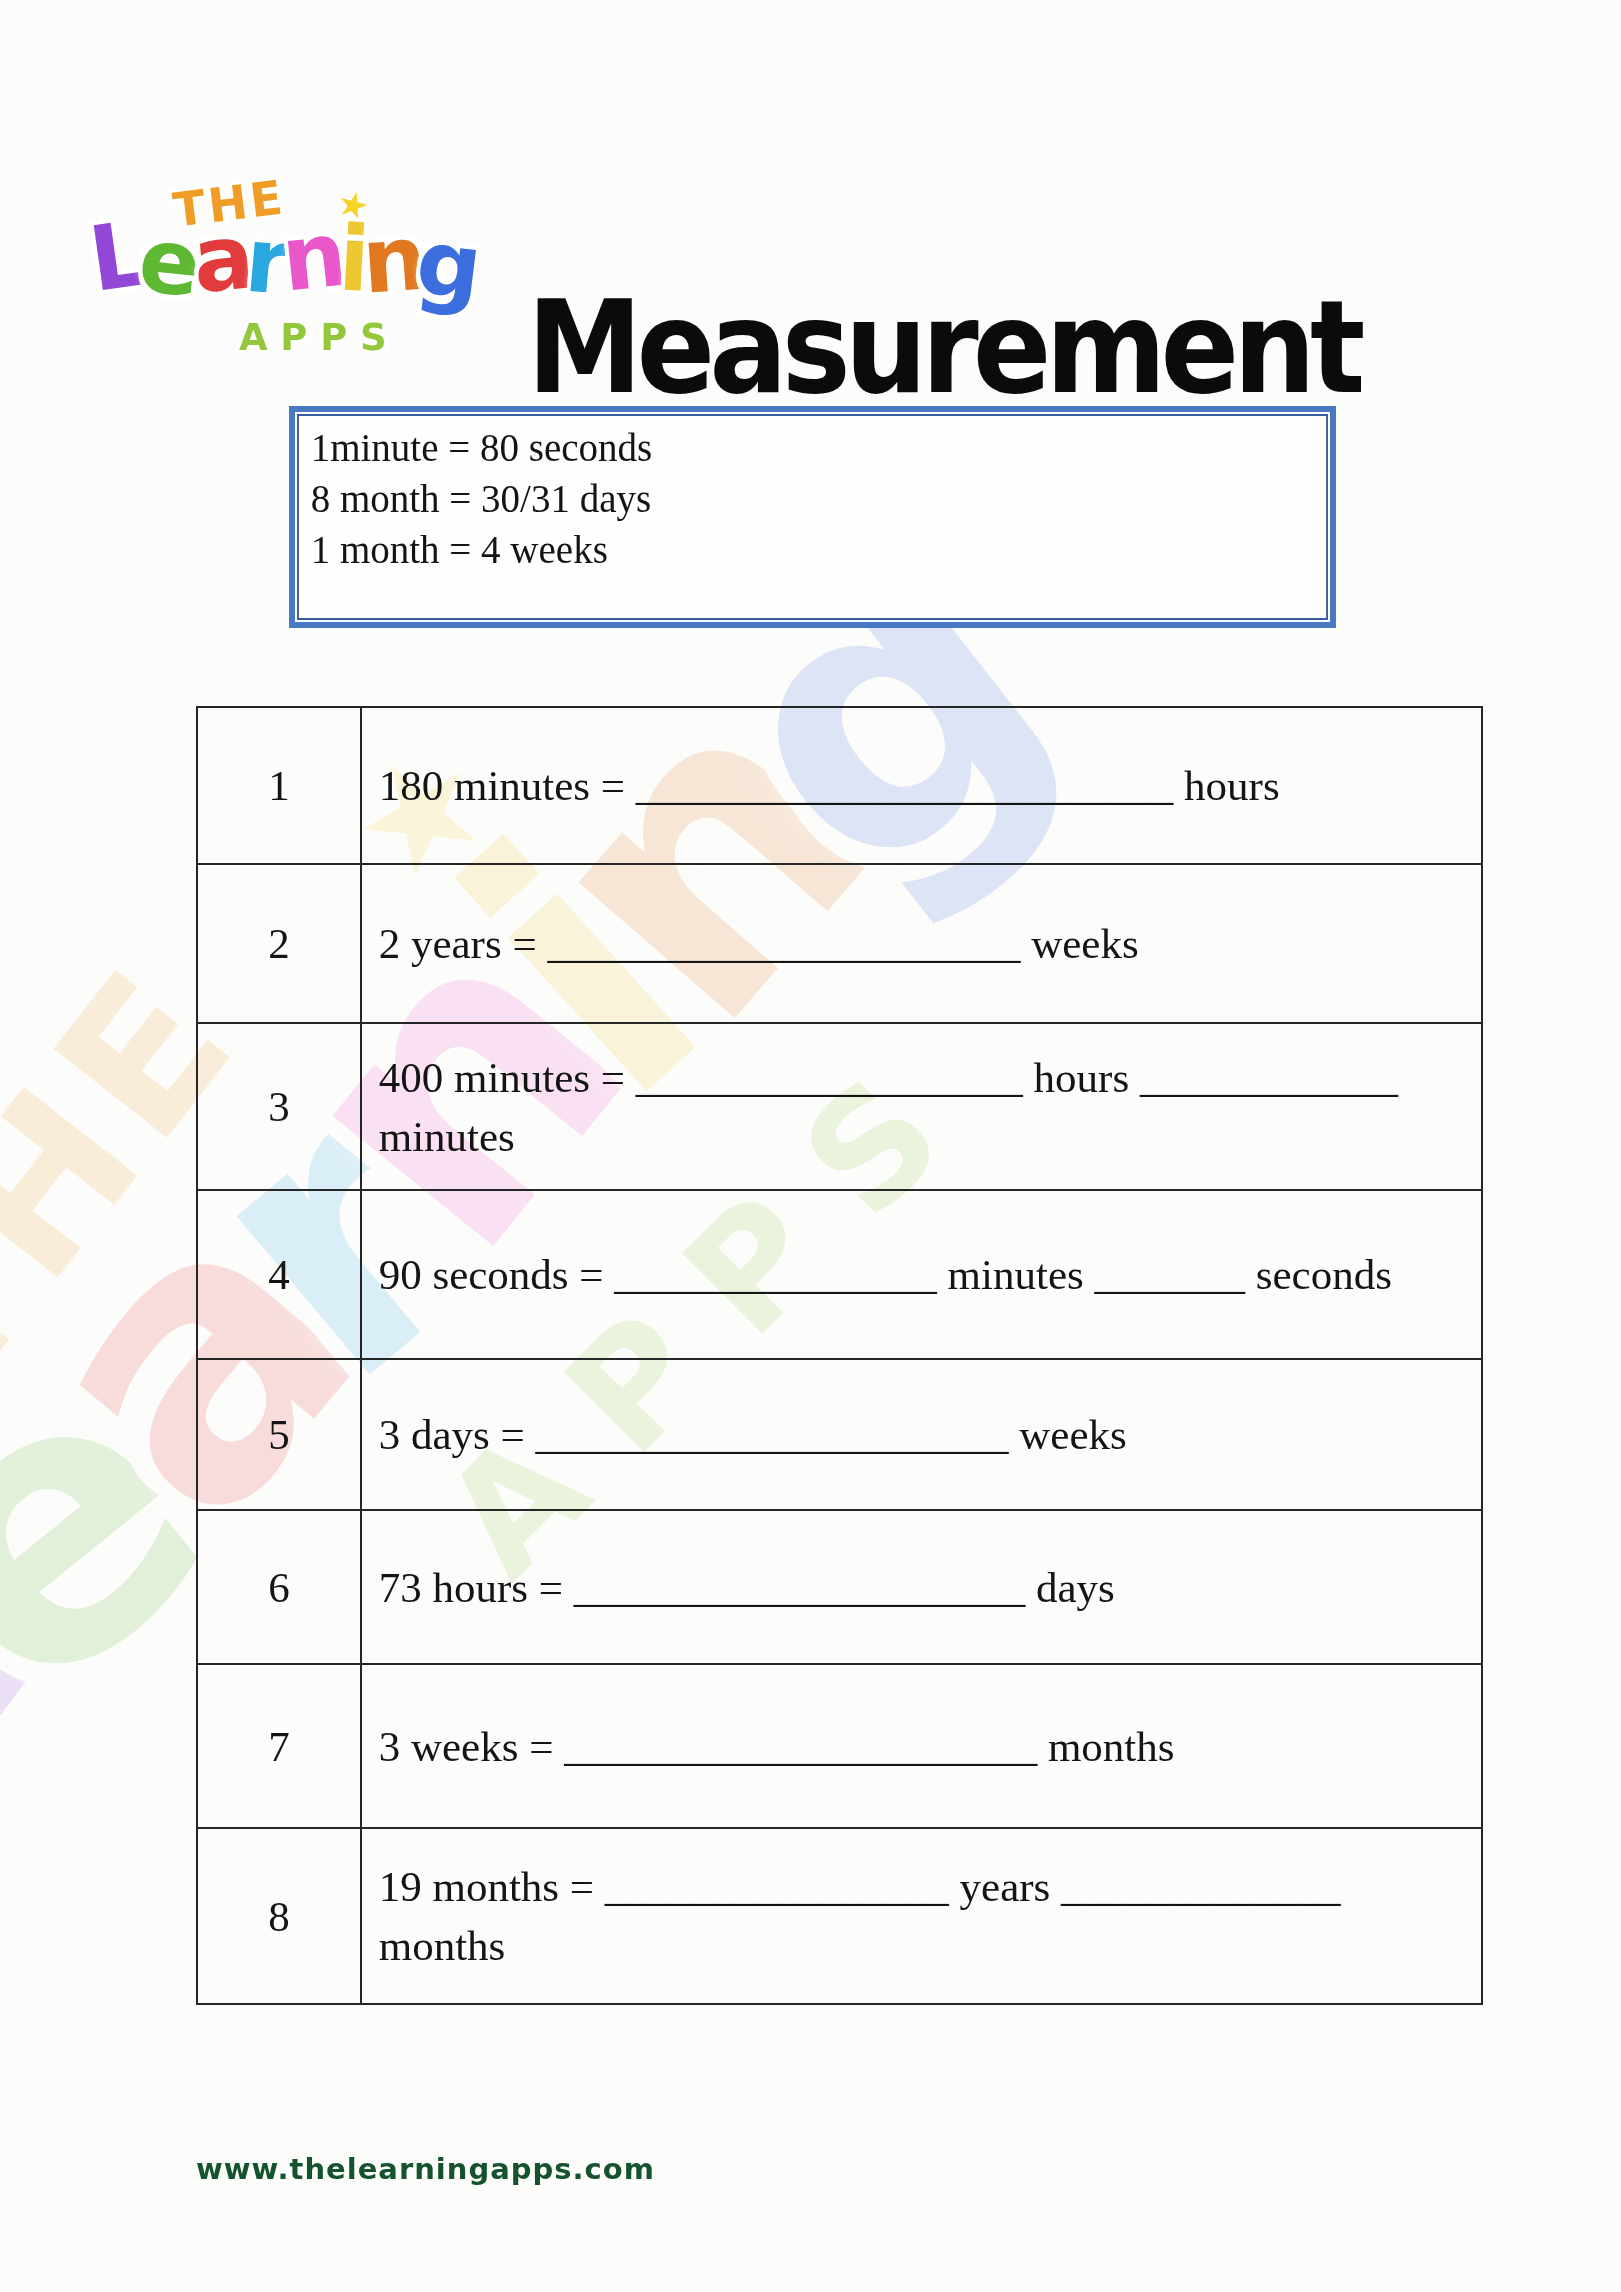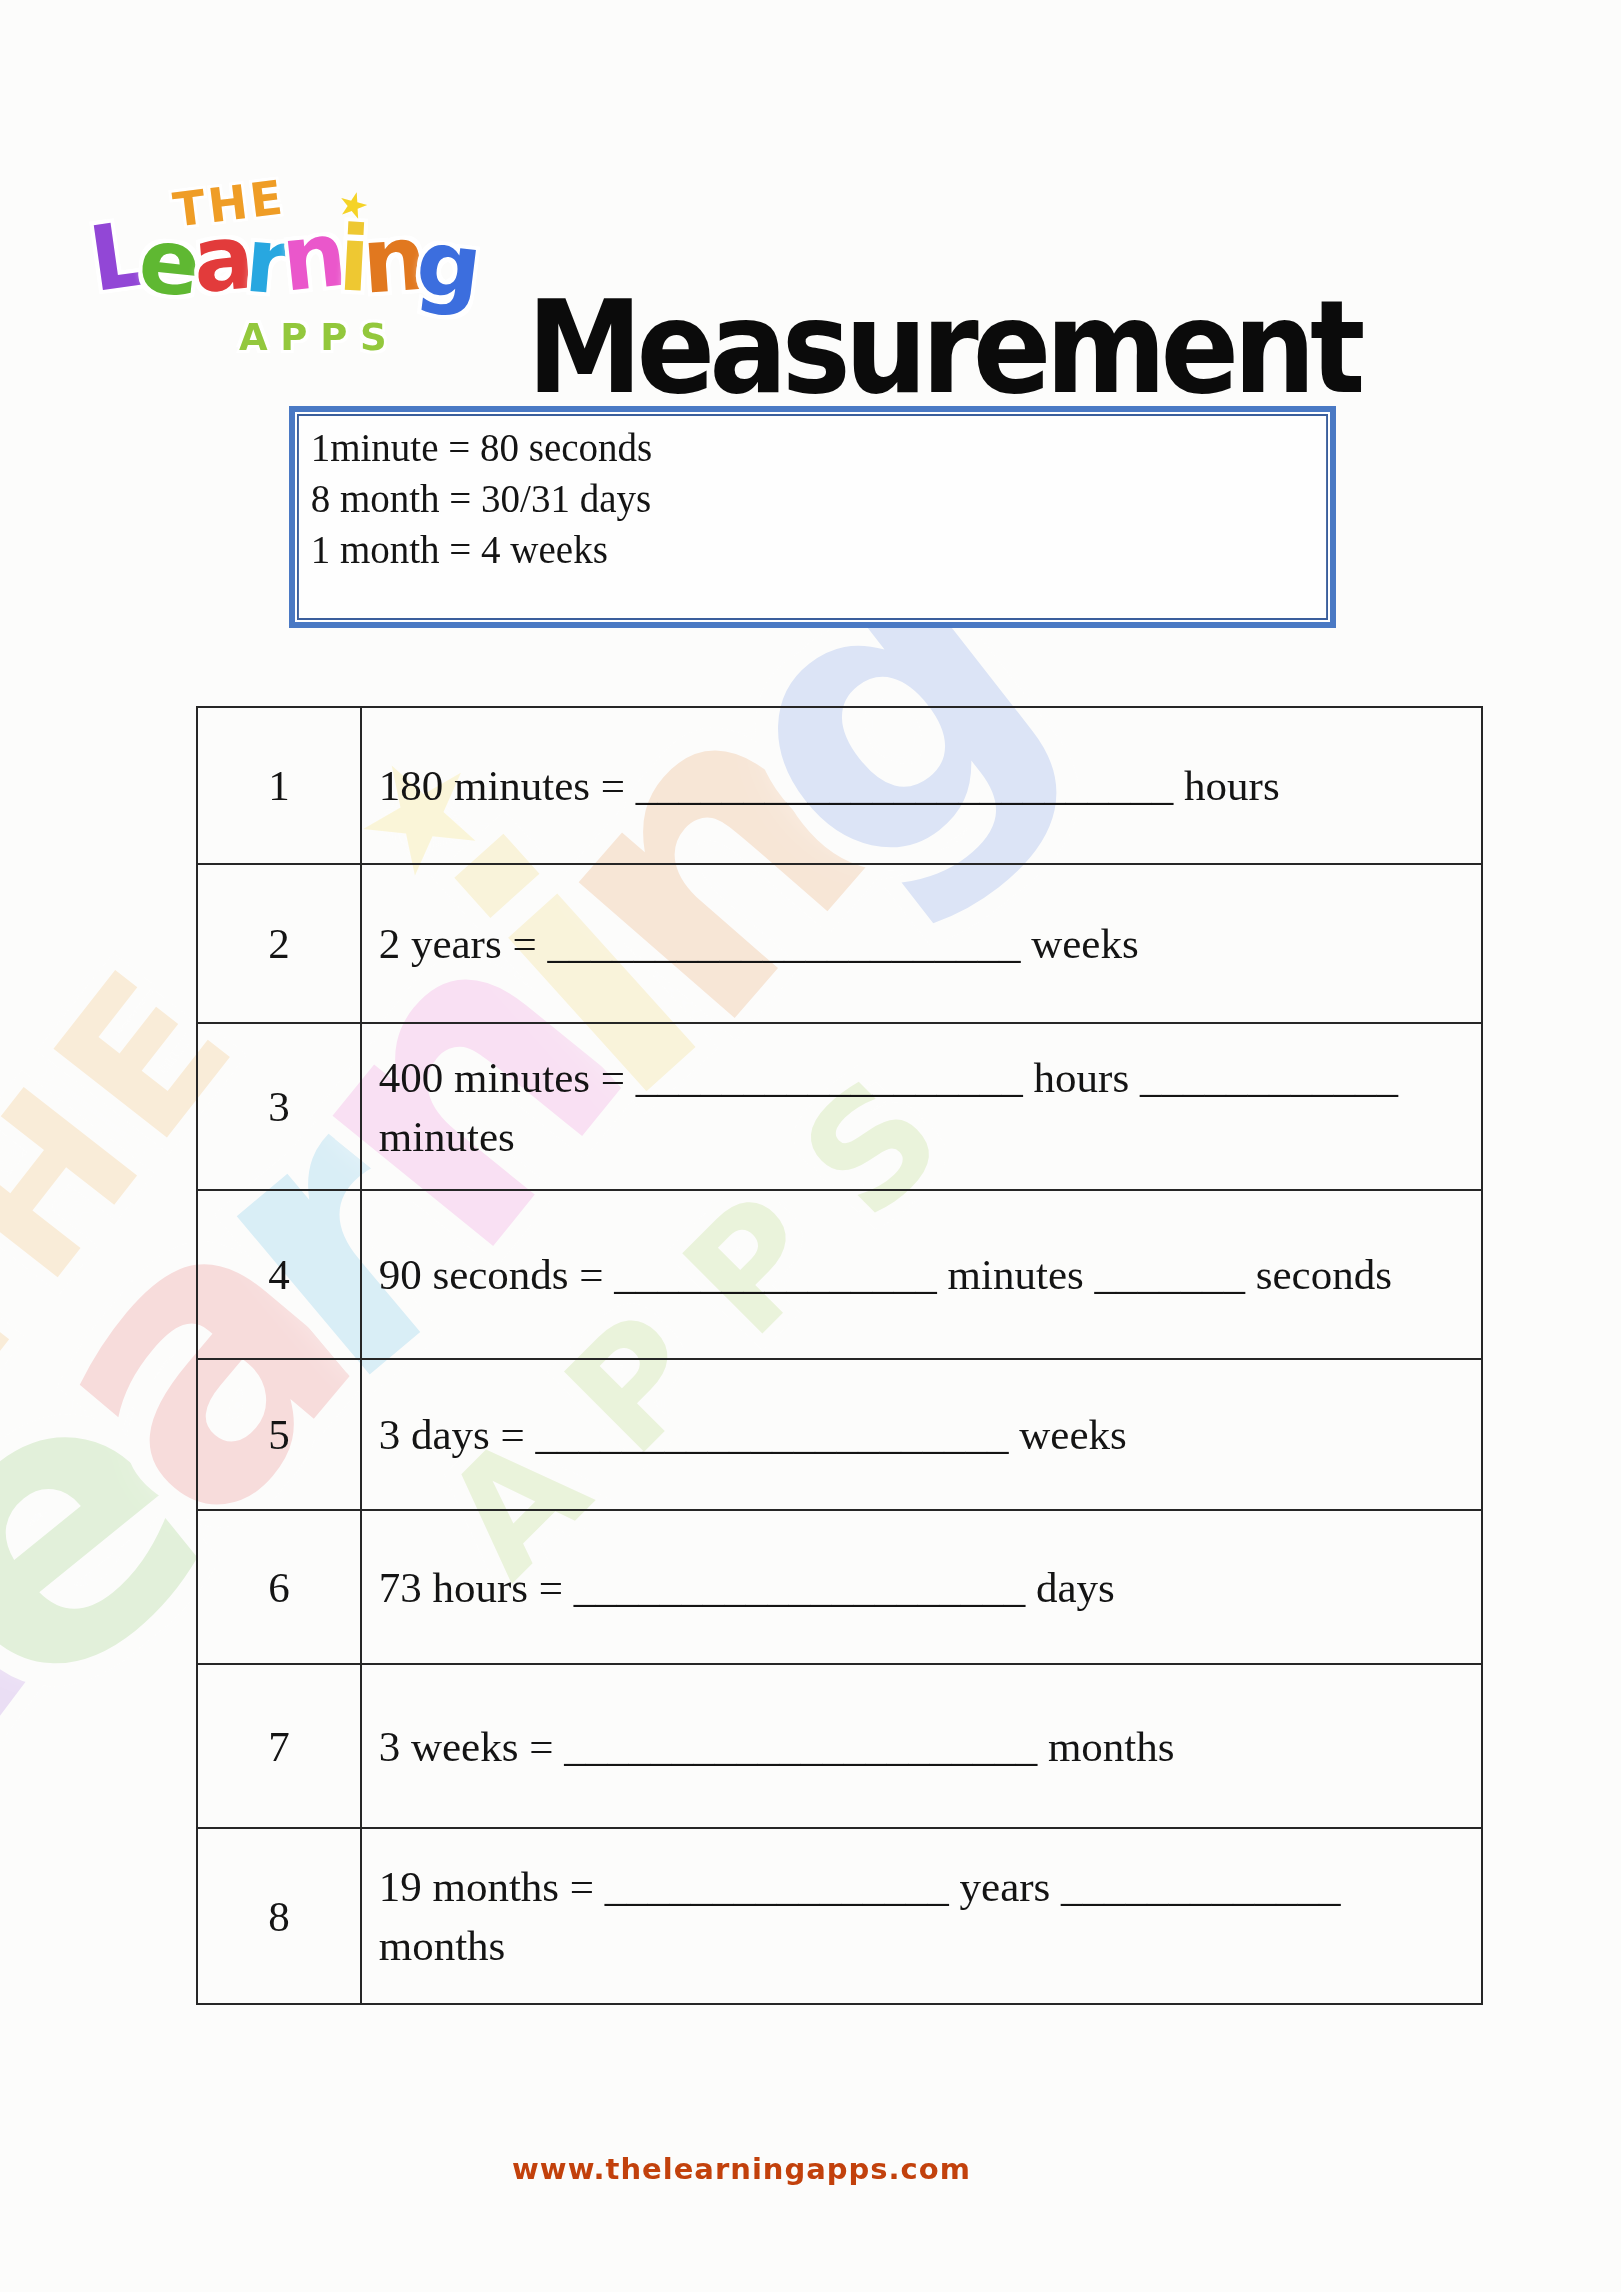--- a/index.html
+++ b/index.html
@@ -95,23 +95,22 @@
   .q-table tr:nth-child(3){height:167px;}
   .q-table tr:nth-child(4){height:169px;}
   .q-table tr:nth-child(5){height:151px;}
   .q-table tr:nth-child(6){height:154px;}
   .q-table tr:nth-child(7){height:164px;}
   .q-table tr:nth-child(8){height:176px;}
 
   
   .footer{
     position:absolute;left:196px;top:2152px;width:1091px;z-index:2;
-    text-align:center;
     font-family:"DejaVu Sans",sans-serif;font-weight:bold;
-    font-size:29px;letter-spacing:1px;color:#c2410c;
+    font-size:29px;letter-spacing:1px;color:#14532d;
   }
 </style>
 </head>
 <body>
 
 <div class="page">
 
   <div class="logo-box watermark" aria-hidden="true">
       <div class="logo-the" style="color: rgb(239, 157, 38);">THE</div>
       <div class="logo-learning"><span class="ll ll0" style="color: rgb(146, 71, 214);">L</span><span class="ll ll1" style="color: rgb(95, 184, 50);">e</span><span class="ll ll2" style="color: rgb(226, 59, 59);">a</span><span class="ll ll3" style="color: rgb(40, 167, 224);">r</span><span class="ll ll4" style="color: rgb(234, 87, 203);">n</span><span class="ll ll5" style="color: rgb(238, 200, 50);">i<span class="logo-star" style="color: rgb(245, 211, 39);">★</span></span><span class="ll ll6" style="color: rgb(225, 120, 31);">n</span><span class="ll ll7" style="color: rgb(60, 110, 222);">g</span></div>

